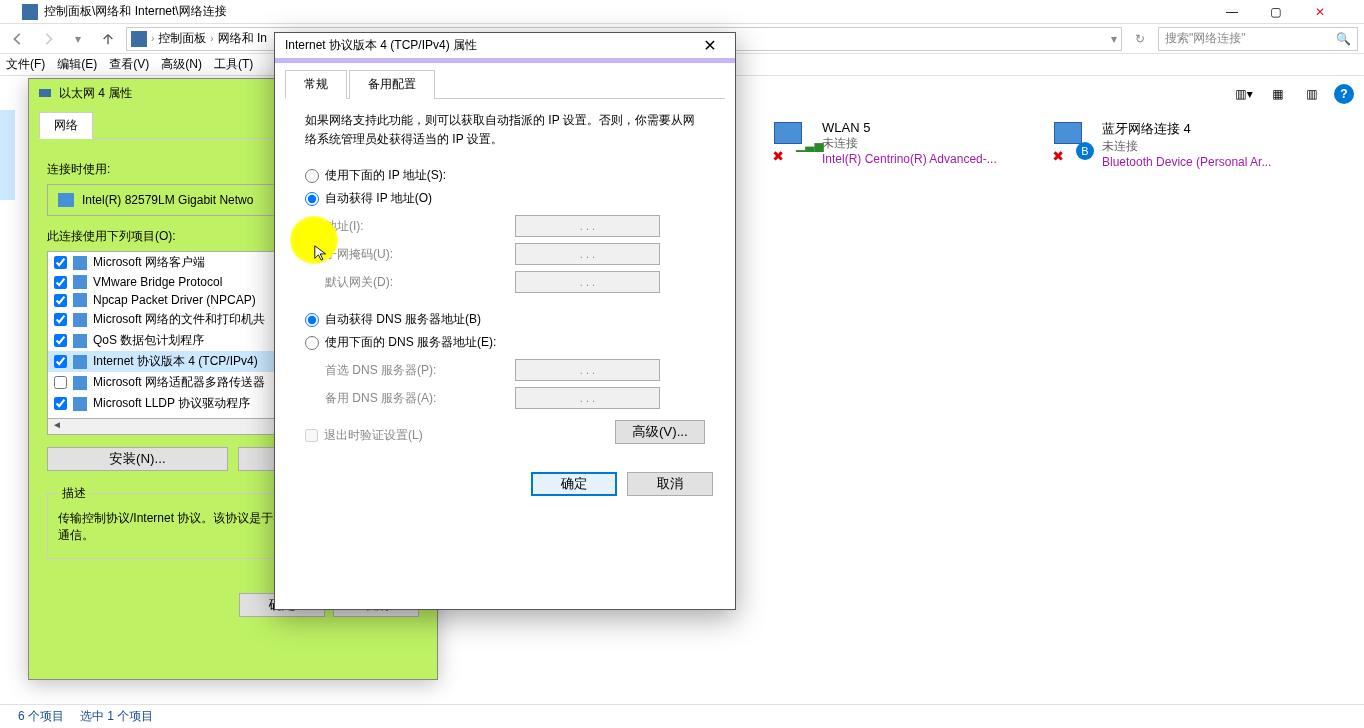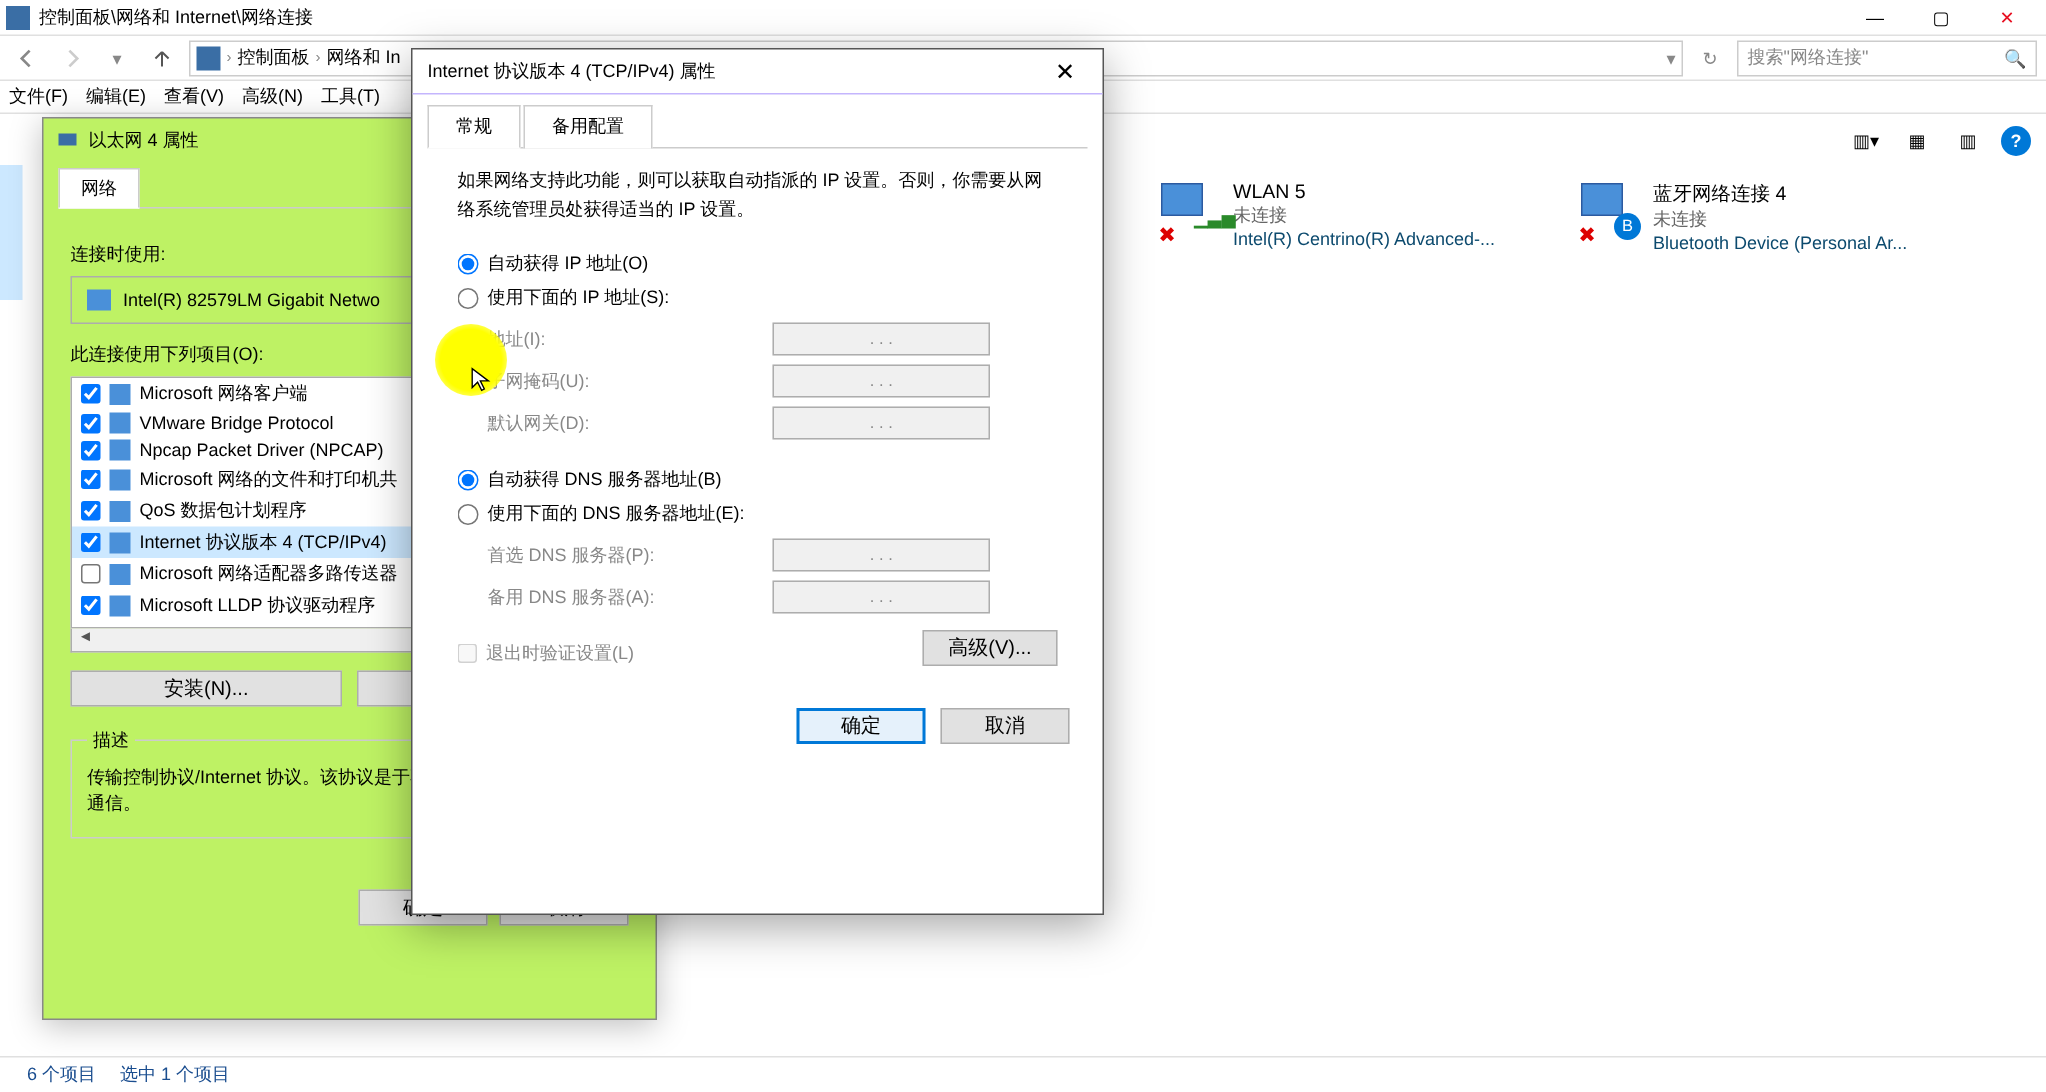--- a/index.html
+++ b/index.html
@@ -1,19 +1,19 @@
 <!DOCTYPE html>
 <html><head>
 <meta charset="utf-8">
 <style>
 * { box-sizing: border-box; margin: 0; padding: 0; font-family: "Microsoft YaHei", "Segoe UI", Tahoma, sans-serif; }
 body { width: 1364px; height: 728px; background: #fff; font-size: 12px; color: #000; overflow: hidden; position: relative; }
 
 
-.titlebar { height: 24px; display: flex; align-items: center; padding: 0 4px; border-bottom: 1px solid #e0e0e0; }
+.titlebar { height: 24px; display: flex; align-items: center; padding: 0 22px; border-bottom: 1px solid #e0e0e0; }
 .titlebar .icon { width: 16px; height: 16px; margin-right: 6px; background: #3a6ea5; display: inline-block; }
 .titlebar .title { flex: 1; }
 .win-controls { display: flex; }
 .win-controls .wbtn { width: 44px; height: 24px; display: flex; align-items: center; justify-content: center; }
 .win-controls .wbtn.close { color: #e81123; }
 
 .navbar { height: 30px; display: flex; align-items: center; padding: 2px 6px; gap: 6px; border-bottom: 1px solid #e0e0e0; }
 .navbtn { width: 24px; height: 24px; display: flex; align-items: center; justify-content: center; color: #888; border-radius: 2px; }
 .navbtn svg { width: 14px; height: 14px; }
 .breadcrumb { flex: 1; border: 1px solid #ccc; height: 24px; display: flex; align-items: center; padding: 0 4px; gap: 4px; }
@@ -30,21 +30,21 @@
 .help-icon { width: 20px; height: 20px; border-radius: 50%; background: #0078d7; color: #fff; display: flex; align-items: center; justify-content: center; font-weight: bold; }
 
 .content { position: absolute; left: 770px; top: 120px; display: flex; gap: 30px; }
 .conn-item { display: flex; gap: 8px; width: 250px; }
 .conn-icon { width: 44px; height: 44px; position: relative; }
 .conn-icon .monitor { width: 28px; height: 22px; background: #4a90d9; border: 1px solid #2c5aa0; position: absolute; left: 4px; top: 2px; }
 .conn-icon .signal { position: absolute; left: 26px; top: 18px; }
 .conn-icon .overlay { position: absolute; left: 0; bottom: 0; width: 16px; height: 16px; display: flex; align-items: center; justify-content: center; font-size: 14px; }
 .conn-text .name { font-size: 13px; }
 .conn-text .status { color: #666; }
-.conn-text .device { color: #0c4a6e; white-space: nowrap; overflow: hidden; text-overflow: ellipsis; max-width: 200px; }
+.conn-text .device { color: #a21caf; white-space: nowrap; overflow: hidden; text-overflow: ellipsis; max-width: 200px; }
 
 
 .ethernet-dlg { position: absolute; left: 28px; top: 78px; width: 410px; height: 602px; background: #bef264; border: 1px solid #888; box-shadow: 0 4px 20px rgba(0,0,0,0.25); }
 .ethernet-dlg .e-titlebar { height: 28px; display: flex; align-items: center; padding: 0 8px; }
 .e-tabs { display: flex; border-bottom: 1px solid #ccc; margin: 4px 10px 0; justify-content: space-between; }
 .e-tab { padding: 4px 14px; border: 1px solid #ccc; border-bottom: none; background: #fff; margin-right: 2px; position: relative; top: 1px; }
 .e-tab.active { border-bottom: 1px solid #fff; }
 .e-body { padding: 10px 18px; }
 .e-label { margin: 12px 0 6px; }
 .e-adapter-box { border: 1px solid #adadad; padding: 8px 10px; display: flex; align-items: center; gap: 8px; }
@@ -59,21 +59,21 @@
 .e-scroll::after { content: "►"; position: absolute; right: 4px; font-size: 10px; color: #555; }
 .e-btnrow { display: flex; gap: 10px; margin-top: 12px; }
 .e-btn { flex: 1; height: 24px; border: 1px solid #adadad; background: #e1e1e1; }
 .e-desc-fieldset { border: 1px solid #ccc; margin-top: 14px; padding: 8px 10px 14px; }
 .e-desc-fieldset legend { padding: 0 4px; }
 .e-okcancel { display: flex; gap: 8px; justify-content: flex-end; margin-top: 24px; padding: 0 18px; }
 .e-okcancel button { width: 86px; height: 24px; border: 1px solid #adadad; background: #e1e1e1; }
 
 
 .ipv4-dlg { position: absolute; left: 274px; top: 32px; width: 462px; height: 578px; background: #fff; border: 1px solid #555; box-shadow: 0 8px 28px rgba(0,0,0,0.35); }
-.ipv4-dlg .d-titlebar { height: 30px; display: flex; align-items: center; padding: 0 10px; border-bottom: 1px solid #c4b5fd; }
+.ipv4-dlg .d-titlebar { height: 30px; display: flex; align-items: center; padding: 0 10px; border-bottom: 5px solid #c4b5fd; }
 .d-close { margin-left: auto; width: 30px; height: 28px; display: flex; align-items: center; justify-content: center; font-size: 16px; }
 .d-tabs { display: flex; border-bottom: 1px solid #ccc; margin: 6px 10px 0; }
 .d-tab { padding: 5px 18px; border: 1px solid #ccc; border-bottom: none; background: #fff; margin-right: 2px; position: relative; top: 1px; }
 .d-tab.active { border-bottom: 1px solid #fff; }
 .d-body { padding: 12px 30px; }
 .d-info { line-height: 1.6; margin-bottom: 18px; }
 .radio-row { display: flex; align-items: center; gap: 6px; margin: 6px 0; }
 .radio-row input[type=radio] { width: 14px; height: 14px; }
 .highlight { position: absolute; left: 290px; top: 216px; width: 48px; height: 48px; background: radial-gradient(circle, #ffff00 0%, #ffff00 60%, rgba(255,255,0,0) 100%); border-radius: 50%; pointer-events: none; z-index: 100; }
 .cursor { position: absolute; left: 313px; top: 244px; z-index: 101; pointer-events: none; }
@@ -265,26 +265,26 @@
     <div class="d-close">✕</div>
   </div>
   <div class="d-tabs">
     <div class="d-tab active">常规</div>
     <div class="d-tab">备用配置</div>
   </div>
   <div class="d-body">
     <div class="d-info">如果网络支持此功能，则可以获取自动指派的 IP 设置。否则，你需要从网络系统管理员处获得适当的 IP 设置。</div>
 
     <div class="radio-row">
+      <input type="radio" name="ip" style="">
+      <span>使用下面的 IP 地址(S):</span>
+    </div>
+    <div class="radio-row">
       <input type="radio" name="ip" checked="" style="">
       <span>自动获得 IP 地址(O)</span>
-    </div>
-    <div class="radio-row">
-      <input type="radio" name="ip" style="">
-      <span>使用下面的 IP 地址(S):</span>
     </div>
     <div class="field-grid">
       <div class="field-row">
           <span class="flabel">地址(I):</span>
           <div class="ip-input disabled">.       .       .</div>
         </div>
       <div class="field-row">
           <span class="flabel">子网掩码(U):</span>
           <div class="ip-input disabled">.       .       .</div>
         </div>

